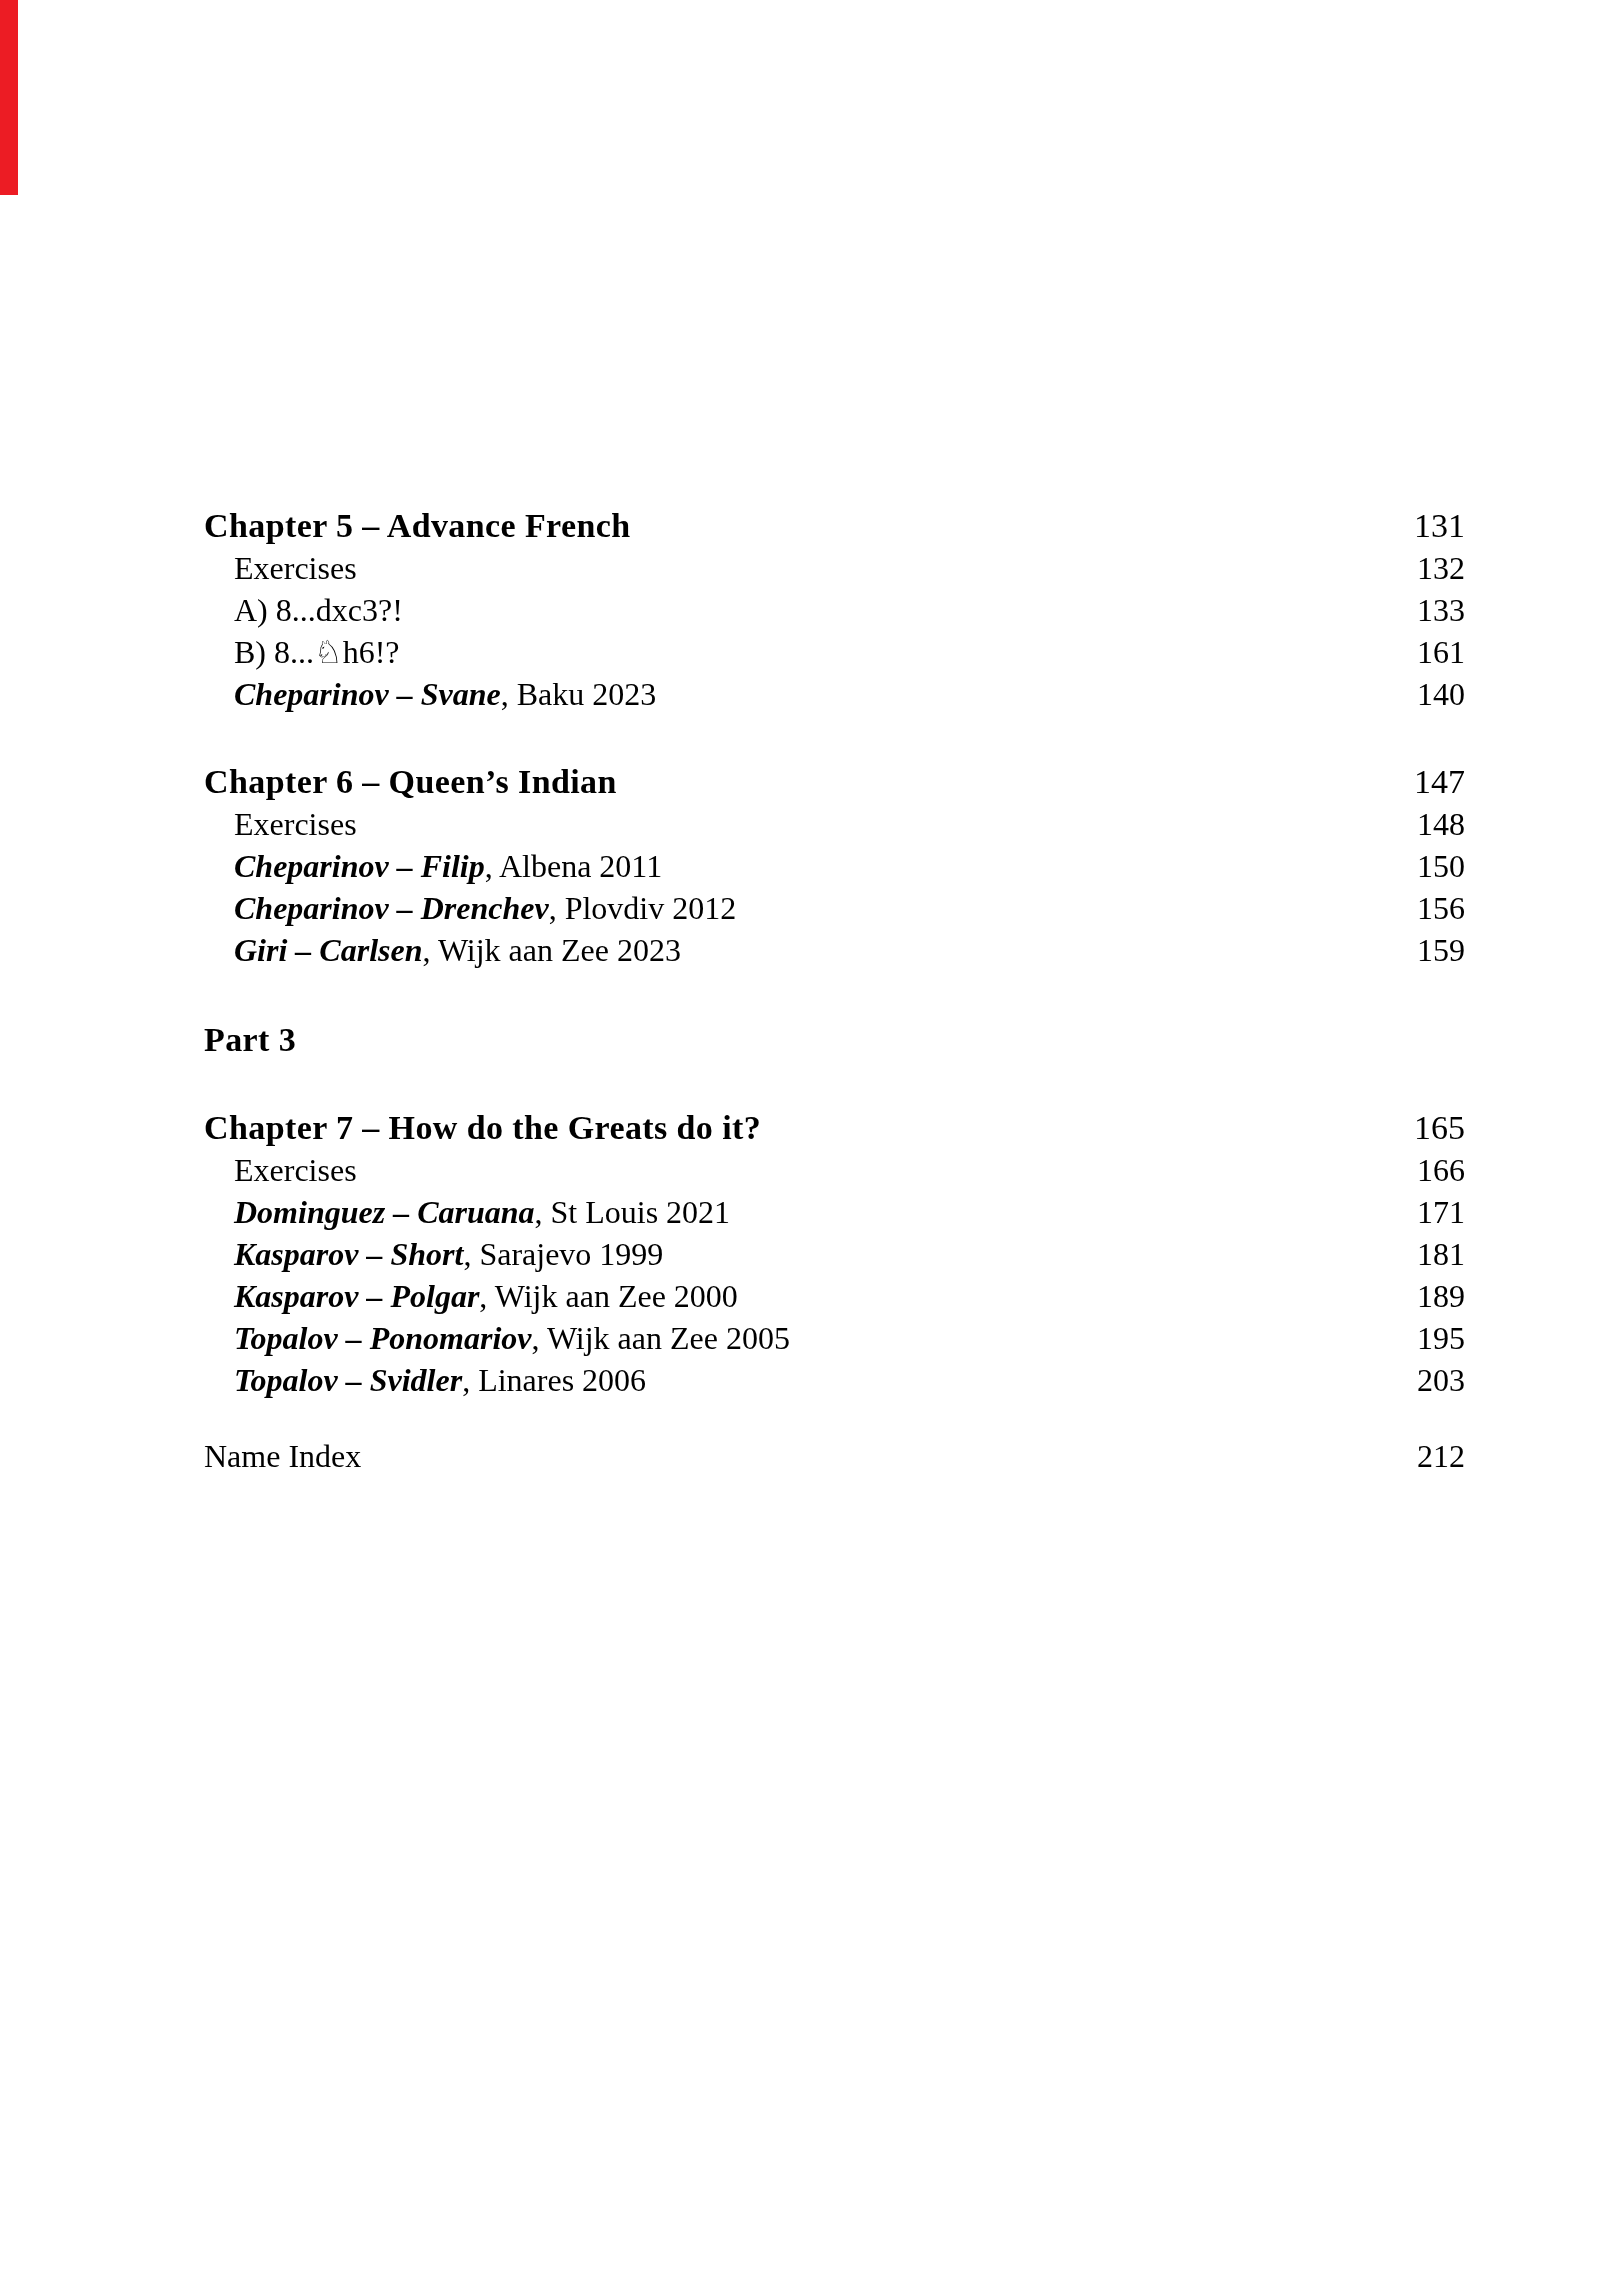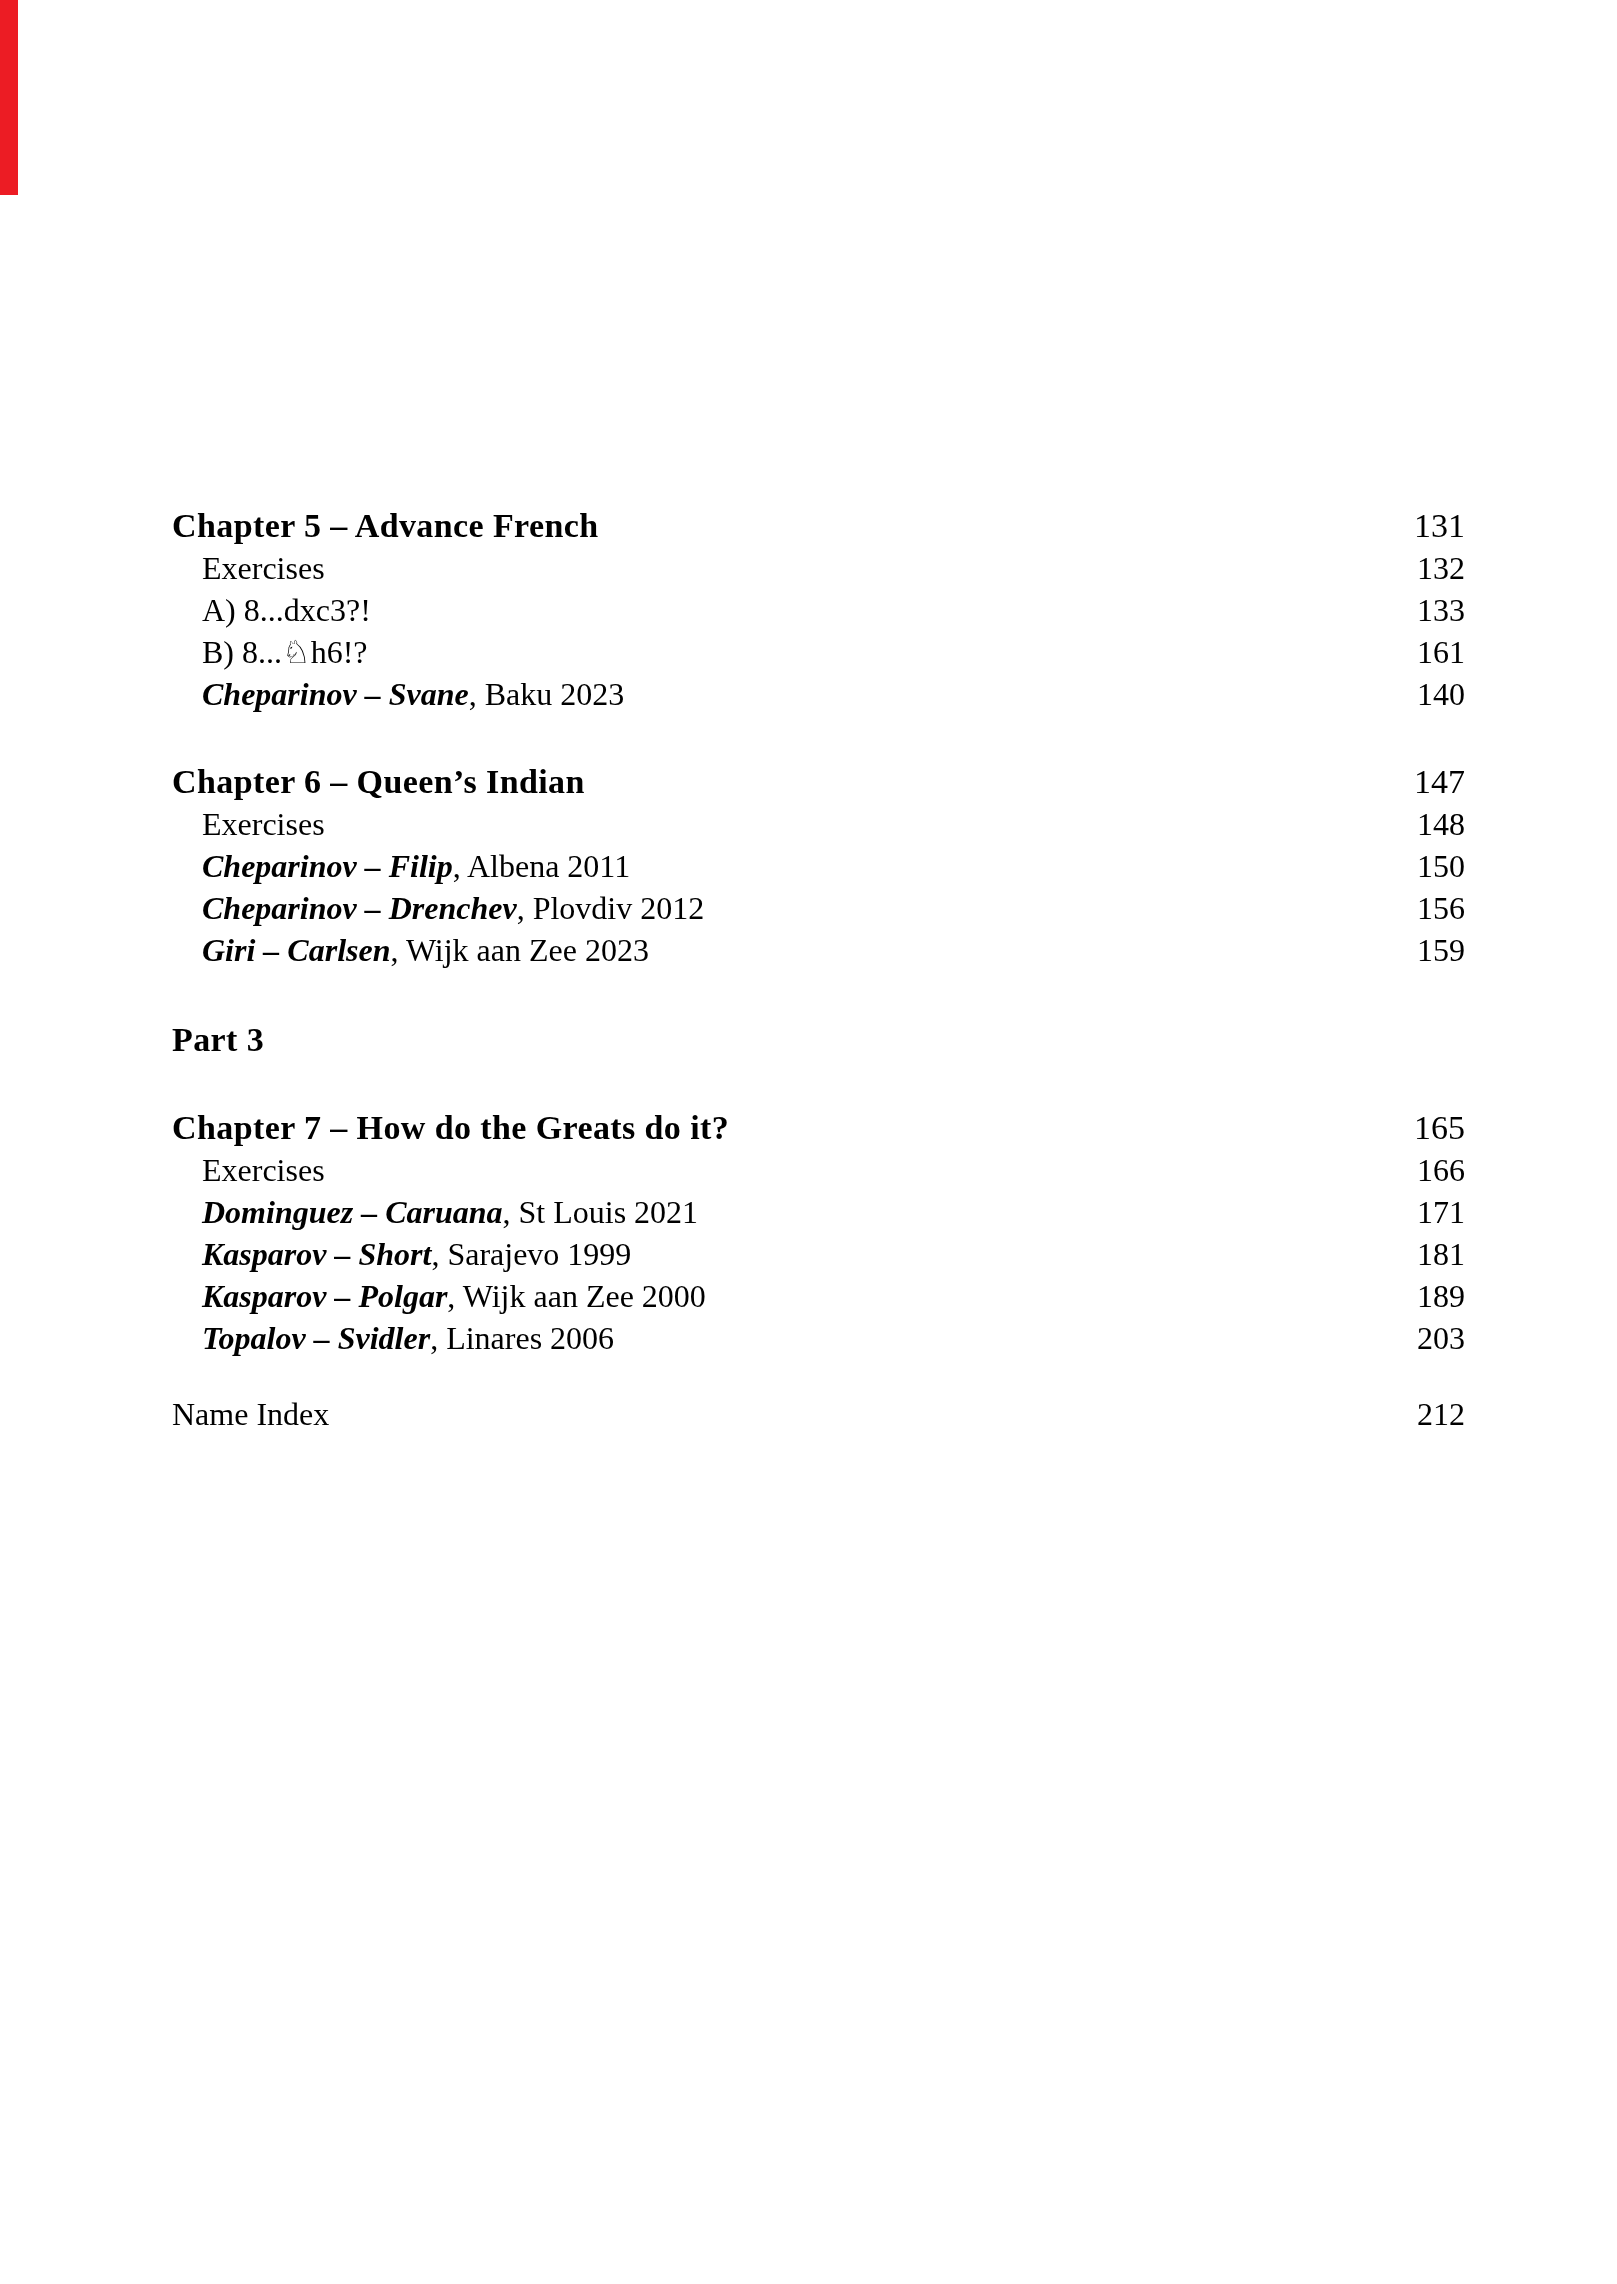--- a/index.html
+++ b/index.html
@@ -28,20 +28,21 @@
     left: 172px;
     top: 505px;
     width: 1293px;
   }
   .row {
     display: flex;
     align-items: center;
     line-height: 42px;
     font-size: 32px;
     white-space: nowrap;
+    margin-left: 32px;
   }
   .row .label {
     flex: 1 1 auto;
     overflow: hidden;
   }
   .row .pagenum {
     flex: 0 0 auto;
     text-align: right;
     font-weight: 400;
   }
@@ -135,20 +136,24 @@
       </div>
       <div class="row row--game">
         <span class="label"><span class="players">Kasparov – Short</span><span class="detail">, Sarajevo 1999</span></span>
         <span class="pagenum">181</span>
       </div>
       <div class="row row--game">
         <span class="label"><span class="players">Kasparov – Polgar</span><span class="detail">, Wijk aan Zee 2000</span></span>
         <span class="pagenum">189</span>
       </div>
       <div class="row row--game">
+        <span class="label"><span class="players">Topalov – Ponomariov</span><span class="detail">, Wijk aan Zee 2005</span></span>
+        <span class="pagenum">195</span>
+      </div>
+      <div class="row row--game">
         <span class="label"><span class="players">Topalov – Svidler</span><span class="detail">, Linares 2006</span></span>
         <span class="pagenum">203</span>
       </div>
       <div class="row row--index">
         <span class="label">Name Index</span>
         <span class="pagenum">212</span>
       </div>
     </div>
 </div>
 

